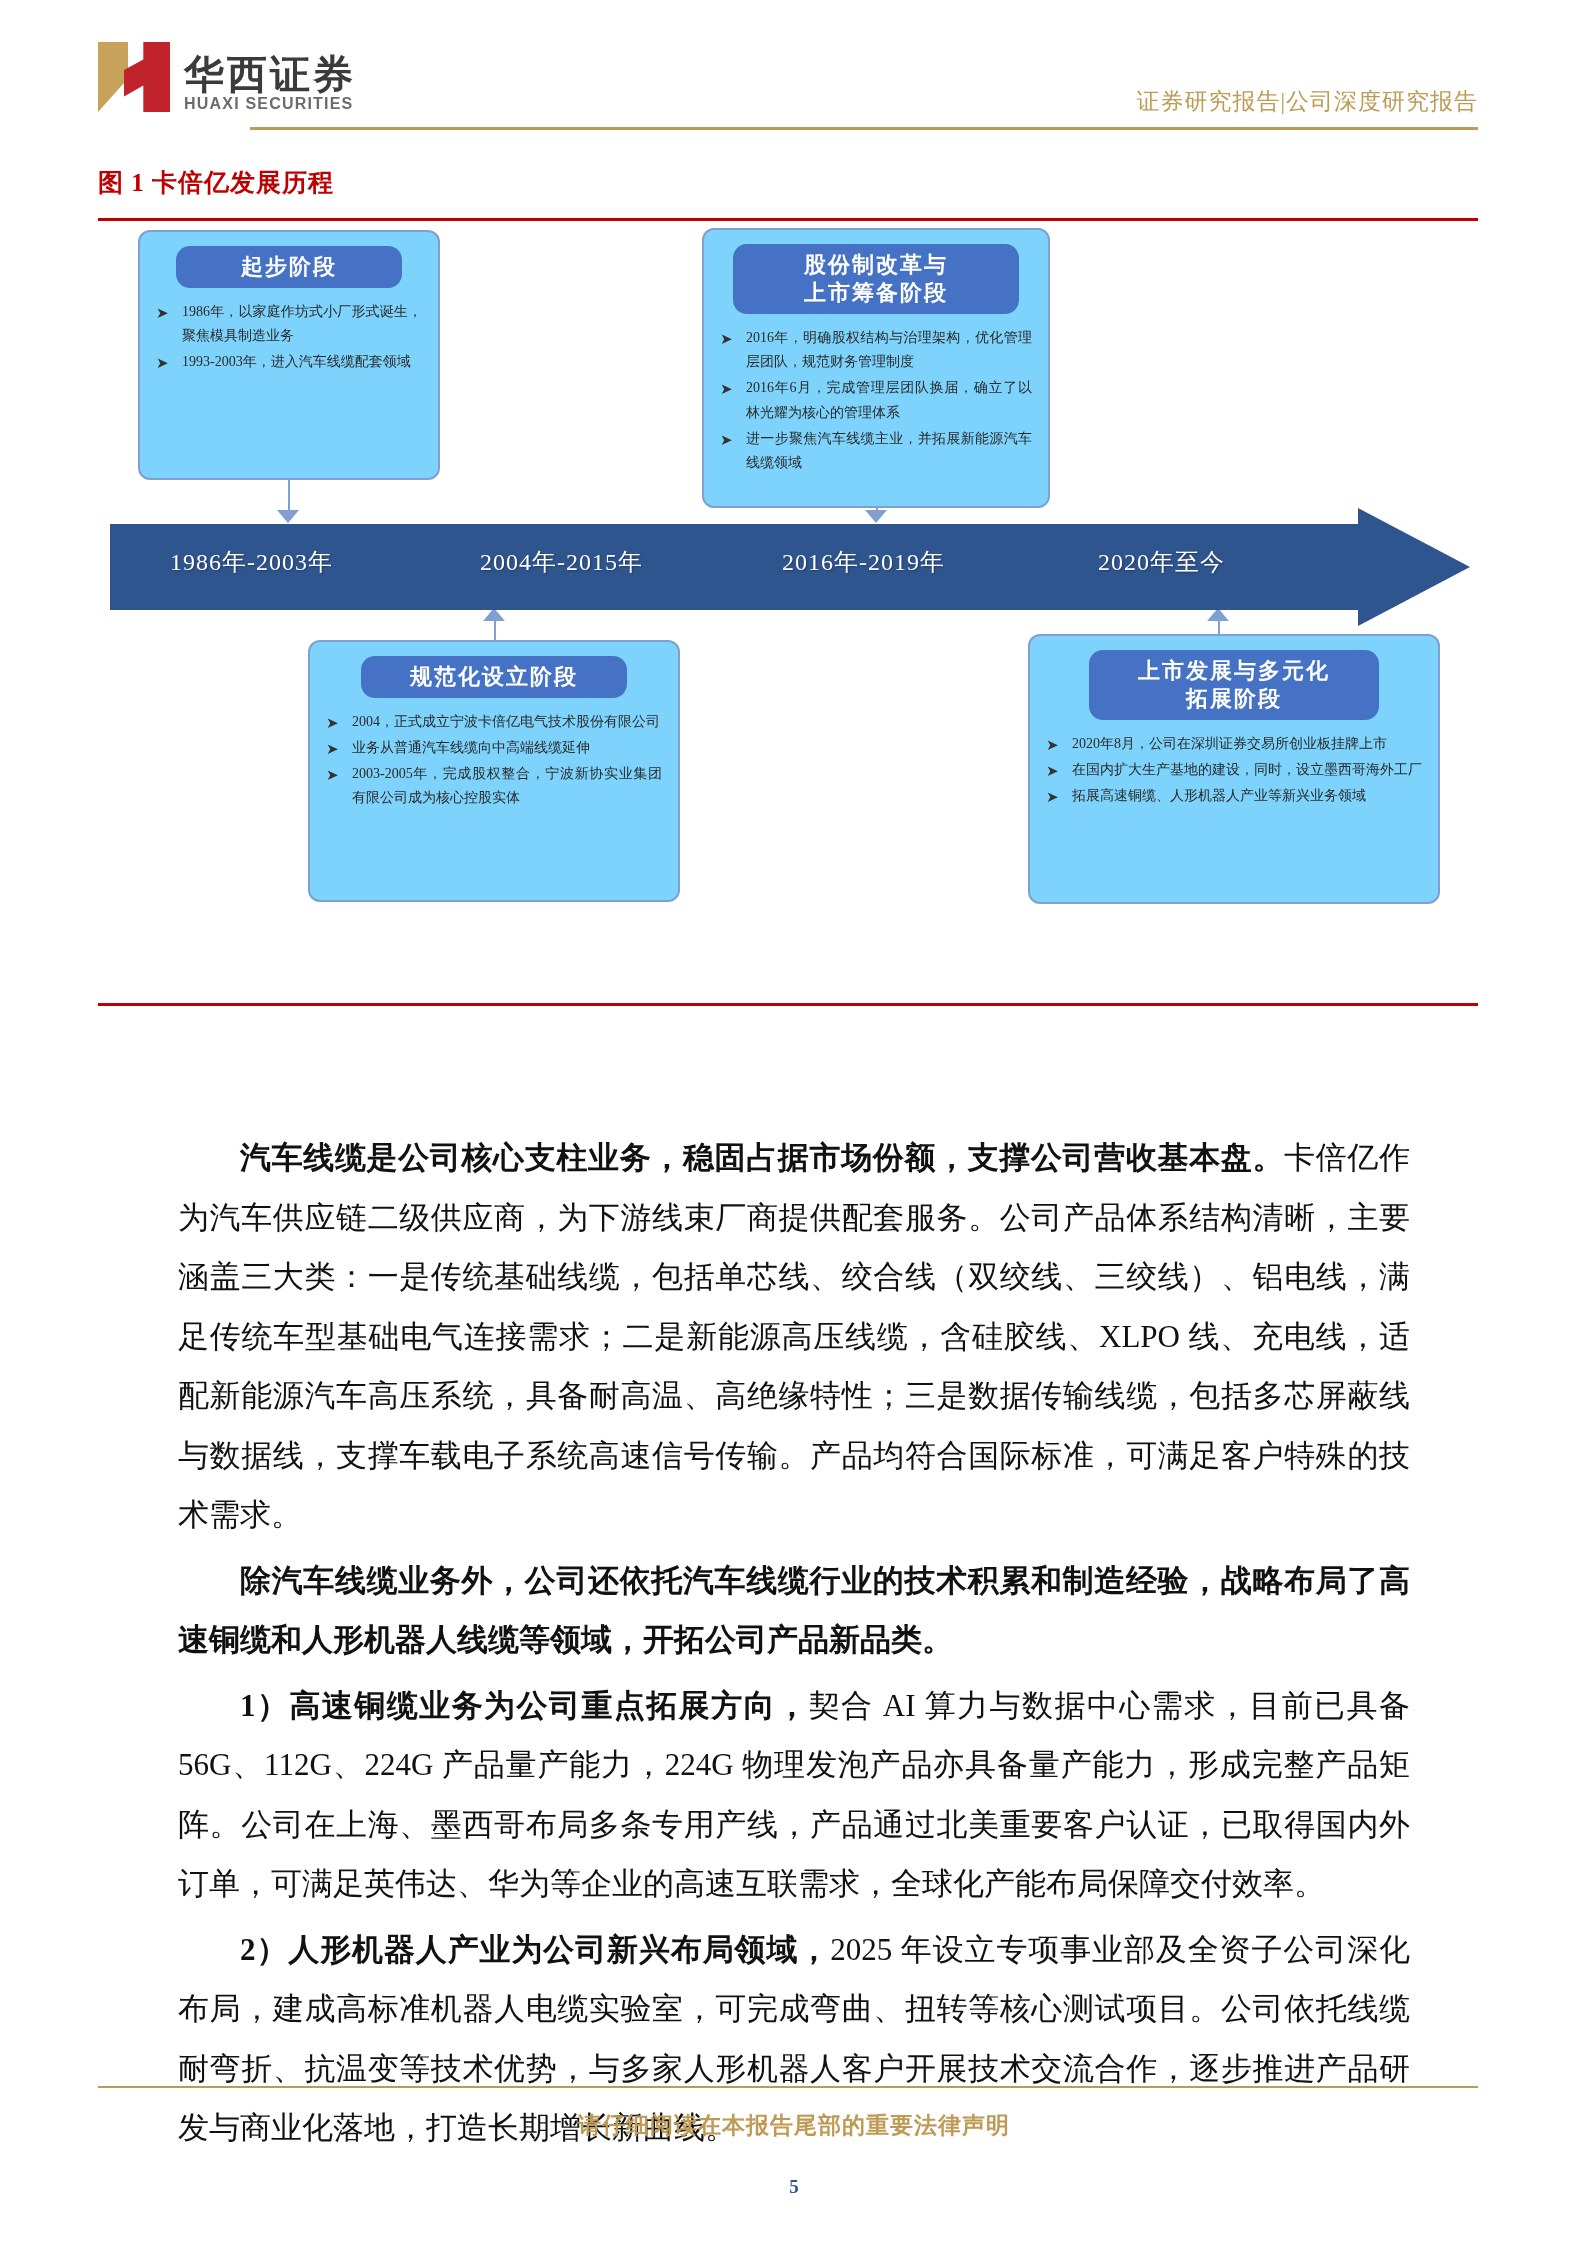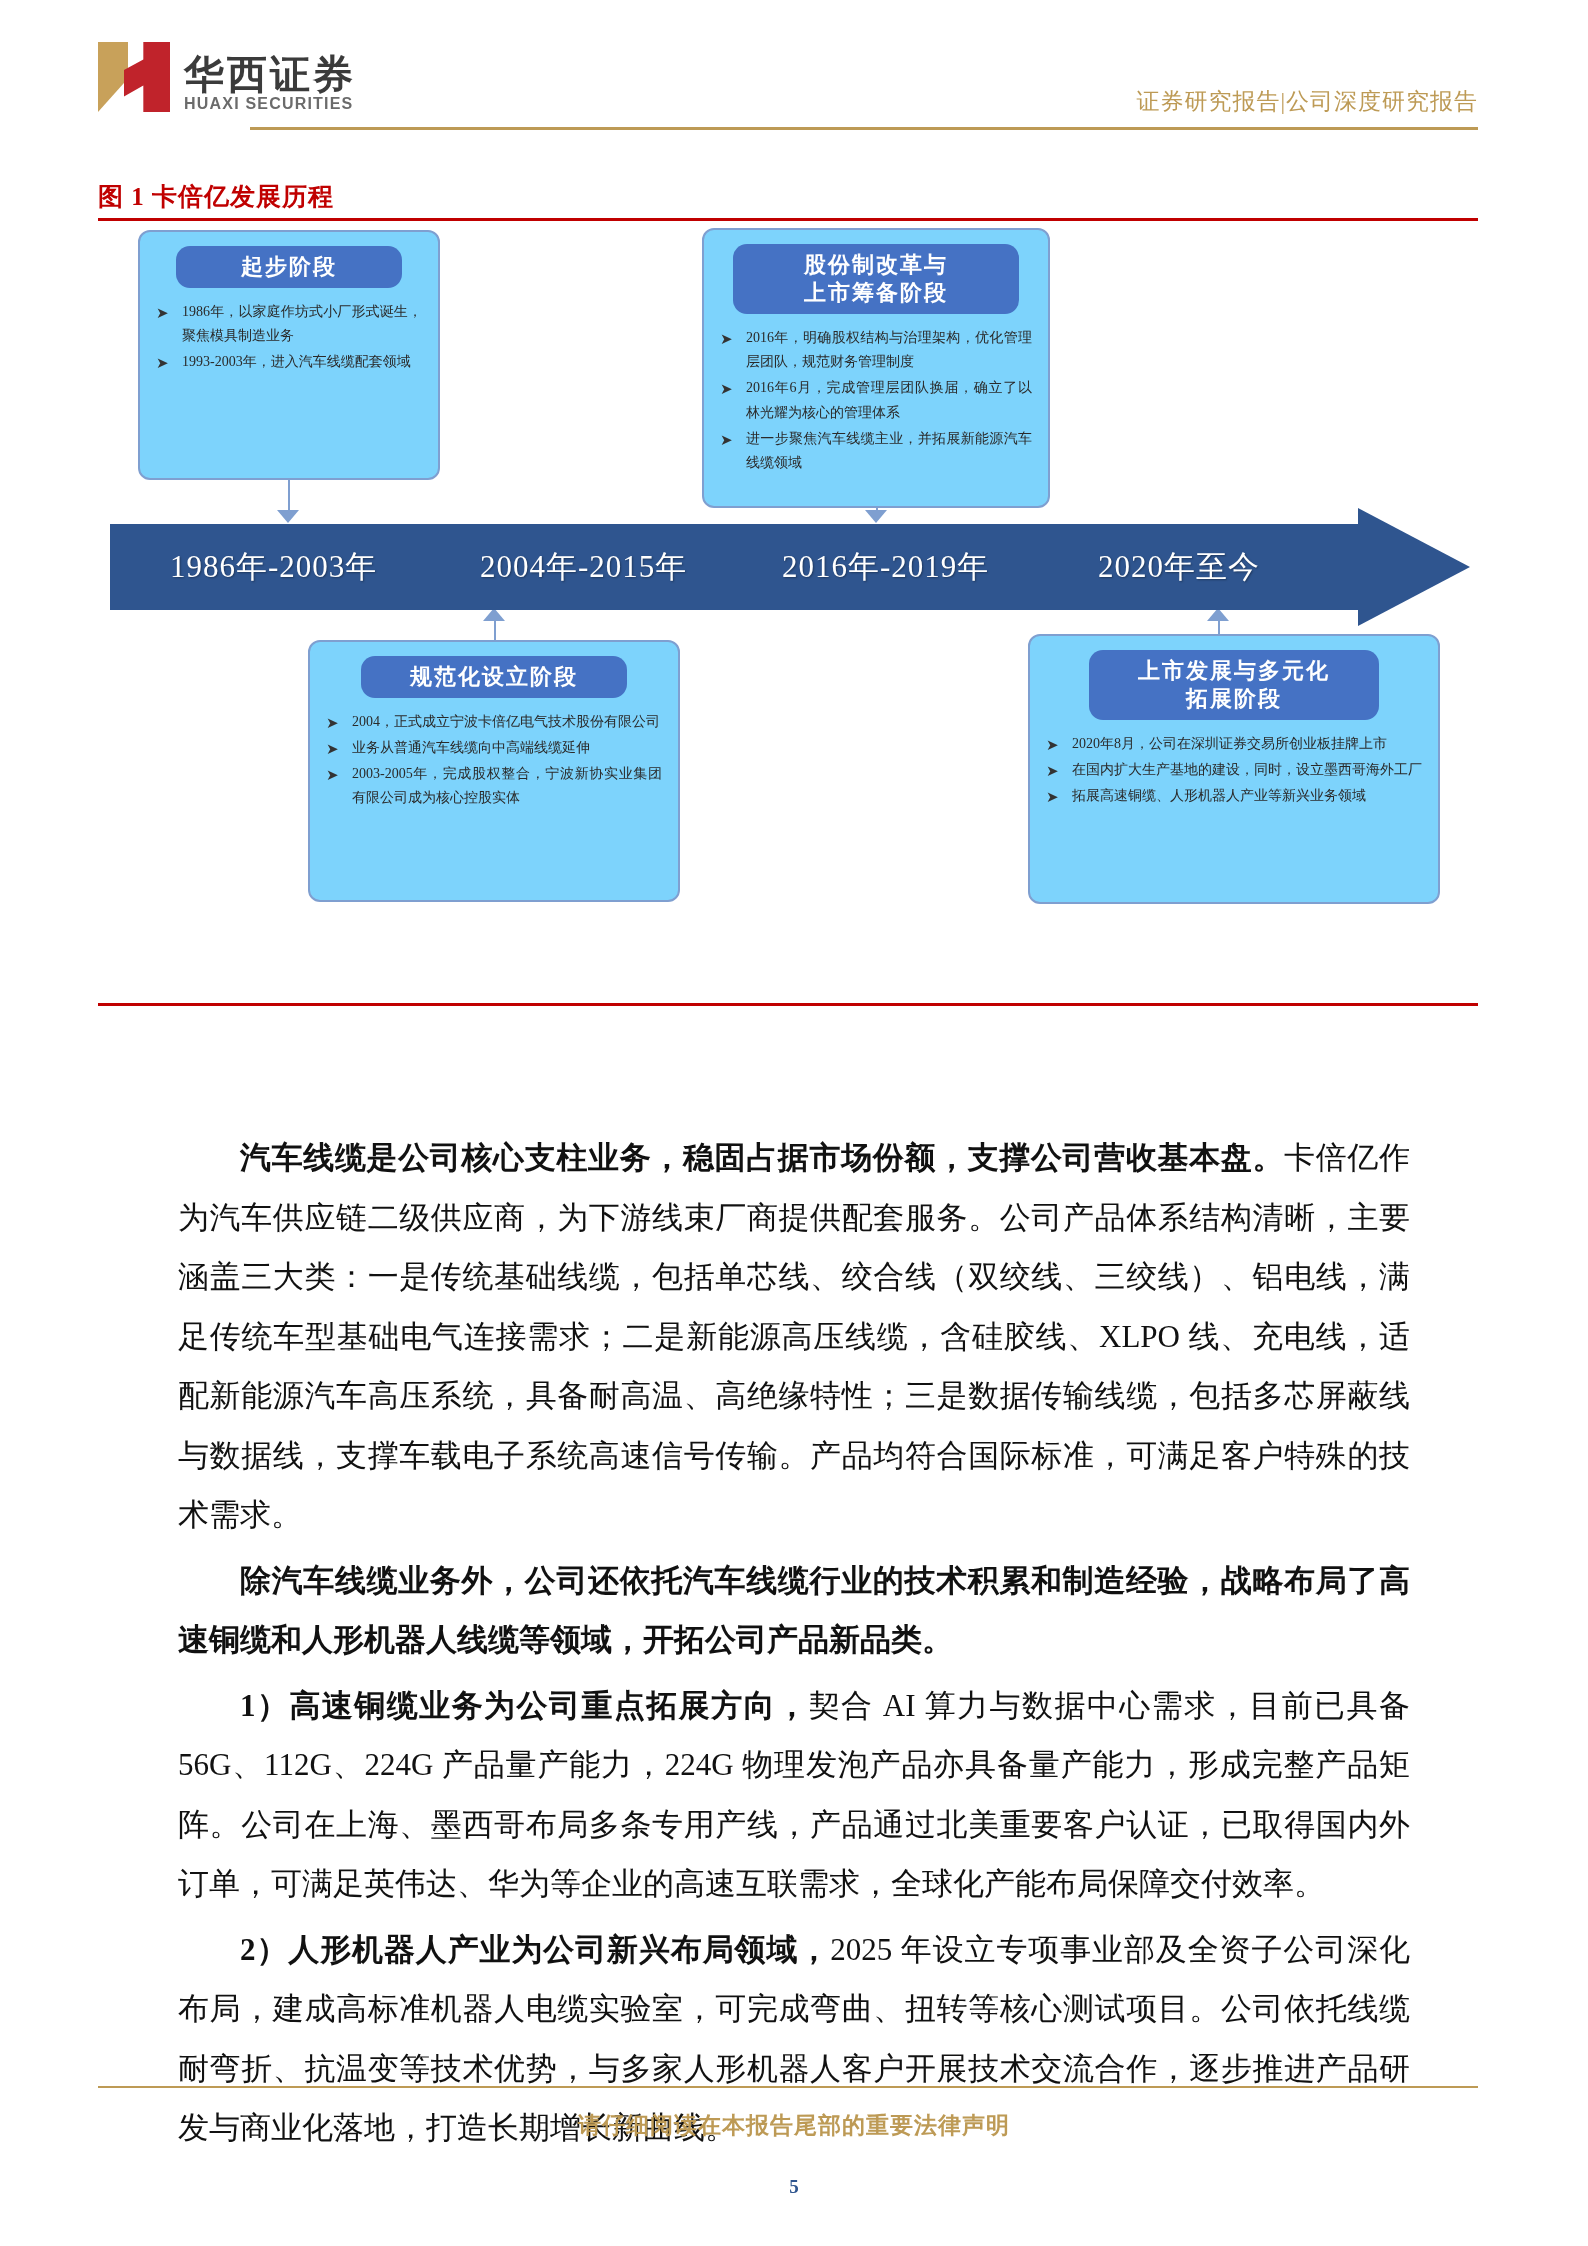--- a/index.html
+++ b/index.html
@@ -81,21 +81,21 @@
     right: 110px;
     top: 127px;
     height: 3px;
     background: #bd9a55;
   }
 
   
   .fig-title {
     position: absolute;
     left: 98px;
-    top: 180px;
+    top: 166px;
     font-size: 25px;
     font-weight: bold;
     color: #c00000;
     letter-spacing: 1px;
     white-space: nowrap;
   }
   .fig-rule-top {
     position: absolute;
     left: 98px;
     right: 110px;
@@ -205,21 +205,21 @@
     top: -16px;
     width: 0; height: 0;
     border-top: 59px solid transparent;
     border-bottom: 59px solid transparent;
     border-left: 112px solid #2f558f;
   }
   .arrow-label {
     position: absolute;
     top: 22px;
     color: #ffffff;
-    font-size: 31px;
+    font-size: 24px;
     letter-spacing: 1px;
     white-space: nowrap;
     text-shadow: 1px 1px 2px rgba(0,0,0,0.35);
   }
   #yr0 { left: 60px; }
   #yr1 { left: 370px; }
   #yr2 { left: 672px; }
   #yr3 { left: 988px; }
 
   

